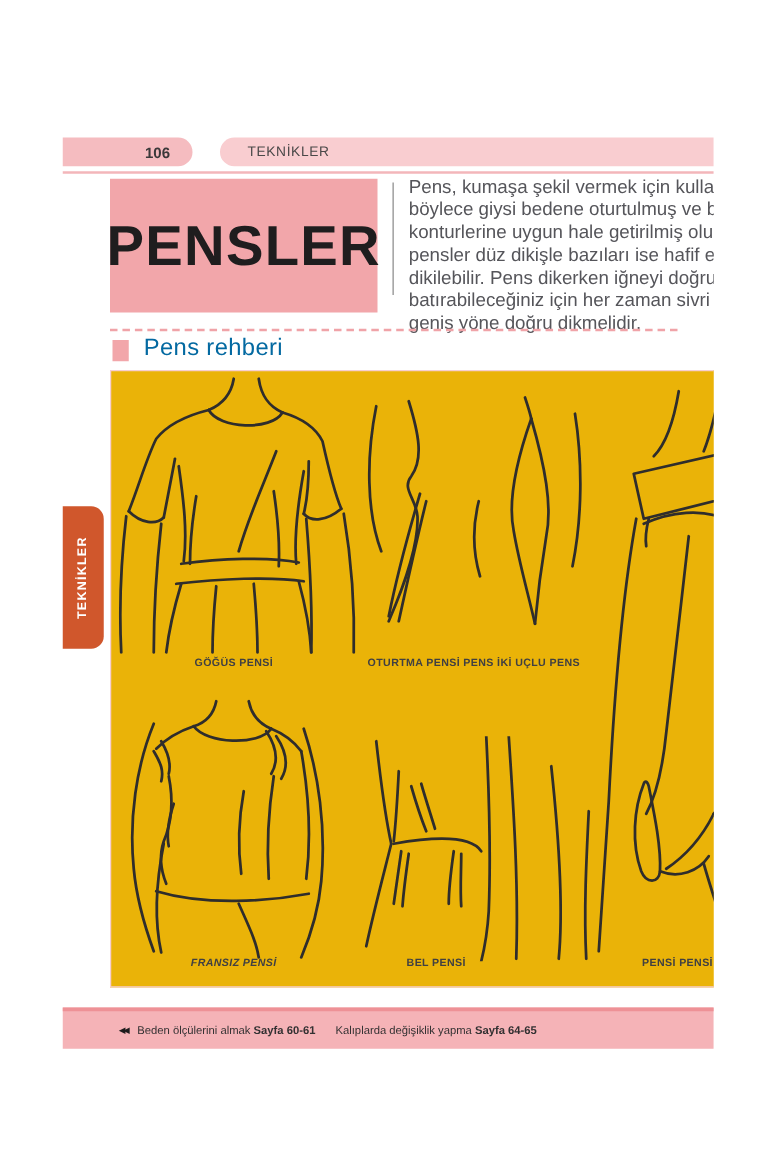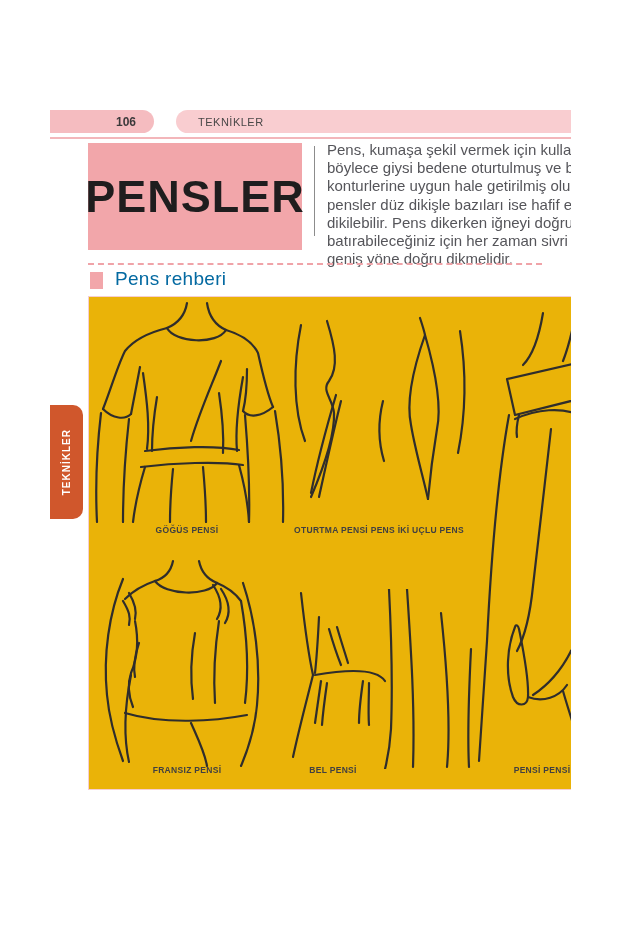--- a/index.html
+++ b/index.html
@@ -51,22 +51,22 @@
     background:#eab308; border:1px solid #f6ced1;
   }
   .fig { position:absolute; }
   .fig svg { display:block; }
   .fig-label {
     position:absolute; text-align:center;
     font-size:8.5px; font-weight:bold; letter-spacing:.3px; color:#414042;
   }
   .lbl-1 { left:18px;  top:228px; width:160px; }
   .lbl-2 { left:185px; top:228px; width:210px; }
-  .lbl-3 { left:18px;  top:468px; width:160px; }
-  .lbl-4 { left:164px; top:468px; width:160px; }
+  .lbl-3 { left:18px;  top:468px; width:160px;font-style:italic; }
+  .lbl-4 { left:180px; top:468px; width:160px; }
   .lbl-5 { left:378px; top:468px; width:150px; }
 
   
   .side-tab {
     position:absolute; left:0; top:405px; width:33px; height:114px;
     background:#d0572c; border-radius:0 10px 10px 0;
     display:flex; align-items:center; justify-content:center;
   }
   .side-tab span {
     writing-mode:vertical-rl; transform:rotate(180deg);
@@ -221,14 +221,19 @@
     <div class="fig-label lbl-2">OTURTMA PENSİ PENS İKİ UÇLU PENS</div>
     <div class="fig-label lbl-3">FRANSIZ PENSİ</div>
     <div class="fig-label lbl-4">BEL PENSİ</div>
     <div class="fig-label lbl-5">PENSİ PENSİ</div>
   </div>
 
   <div class="side-tab">
     <span>TEKNİKLER</span>
   </div>
 
+  <div class="footer-bar">
+    <span class="footer-icon">◀◀</span>
+    <span class="ref"><span>Beden ölçülerini almak </span><b>Sayfa 60-61</b></span>
+    <span class="ref"><span>Kalıplarda değişiklik yapma </span><b>Sayfa 64-65</b></span>
+  </div>
 
 </div>
 
 </body></html>

